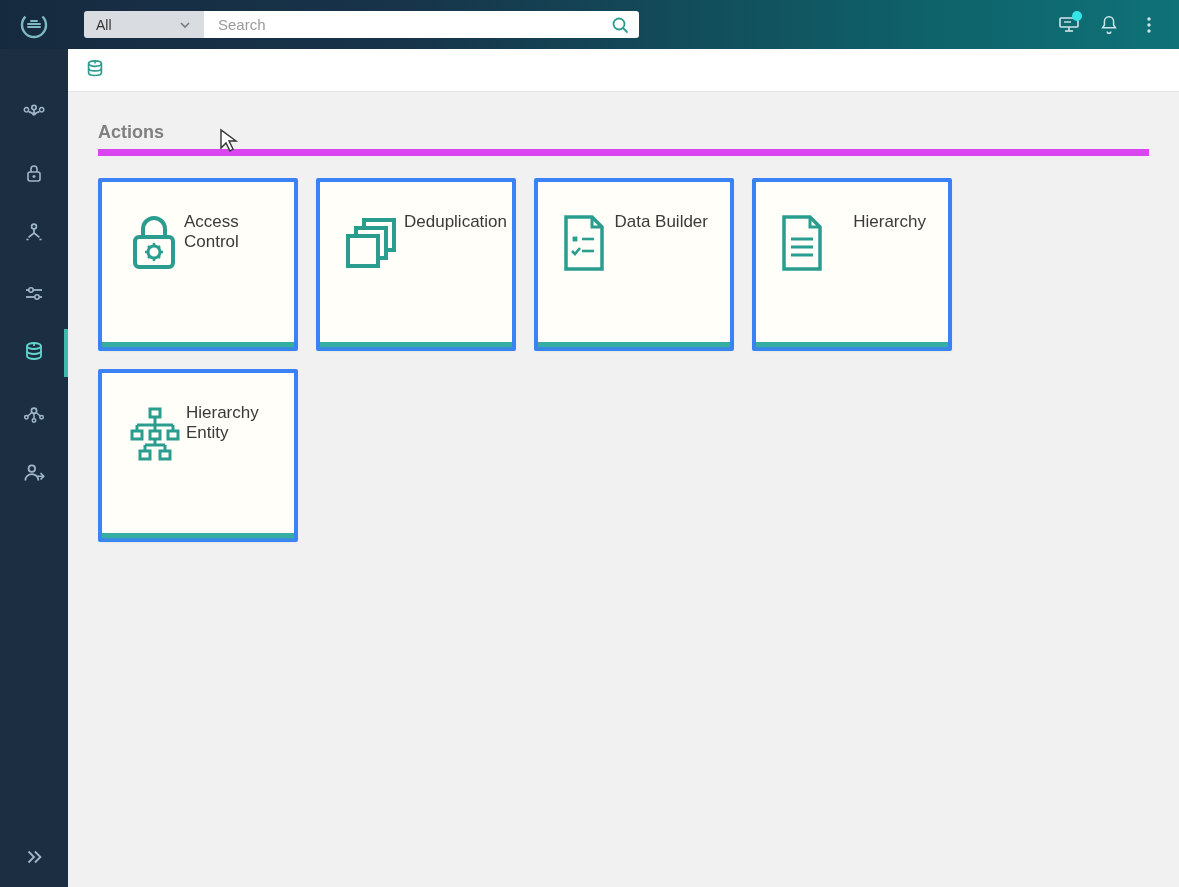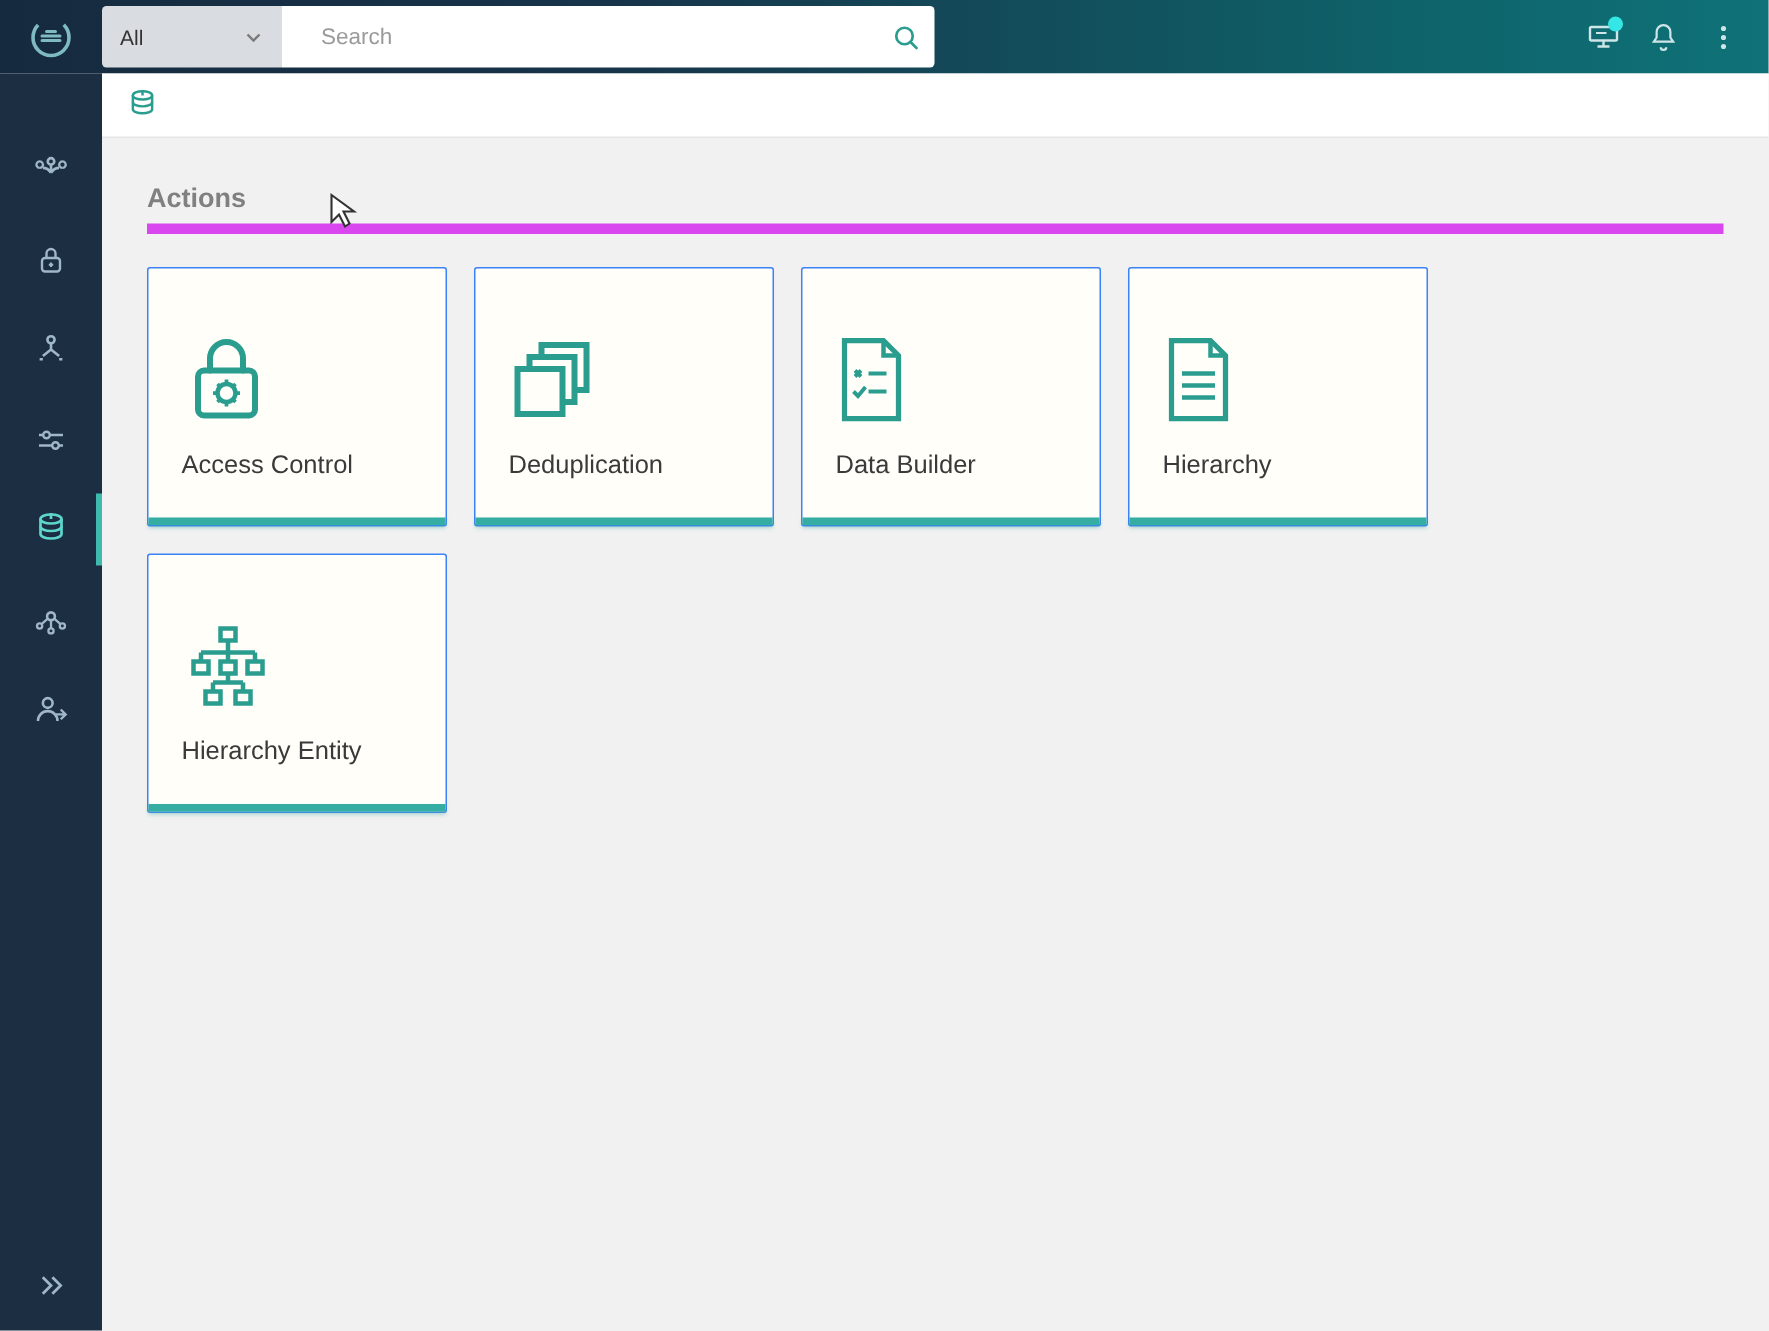--- a/index.html
+++ b/index.html
@@ -13,28 +13,28 @@
     --grey:#808080;
     --lightgrey:#eaeaea;
   }
   
   .header {
     position:absolute; left:0; top:0; right:0; height:49px;
     background: linear-gradient(90deg, #162a3f 0%, #17344a 35%, #0e636a 80%, #0f7278 100%);
     display:flex; align-items:center; padding:0 10px 0 0;
   }
   .logo-cell { width:68px; display:flex; align-items:center; justify-content:center; height:100%; }
-  .searchbox { display:flex; flex:0 0 555px; height:41px; margin-left:0; }
+  .searchbox { display:flex; flex:0 0 555px; height:27px; margin-left:16px; }
   .search-cat {
     background:#d9dce0; color:#333; border:none; width:120px; font-size:14px;
     display:flex; align-items:center; padding:0 12px; border-top-left-radius:3px; border-bottom-left-radius:3px;
     justify-content:space-between;
   }
   .search-input {
-    flex:1; border:none; outline:none; background:#fff; font-size:15px; padding:0 26px;
+    flex:1; border:none; outline:none; background:#fff; font-size:15px; padding:0 14px;
     color:#737373; border-top-right-radius:3px; border-bottom-right-radius:3px;
   }
   .search-input::placeholder{color:#9a9a9a;}
   .search-icon {
     position:relative; width:38px; display:flex; align-items:center; justify-content:center;
     margin-left:-38px;
   }
   .header-spacer{flex:1;}
   .header-icon { width:40px; height:40px; display:flex; align-items:center; justify-content:center; position:relative; }
   .badge-dot{ position:absolute; top:6px; right:7px; width:10px; height:10px; border-radius:50%; background:#35e6e6;}
@@ -60,22 +60,22 @@
   .main{
     position:absolute; left:68px; top:92px; right:0; bottom:0; background:#f1f1f1; padding:30px;
     overflow:auto;
   }
   .section-title{
     font-size:18px; font-weight:600; color:var(--grey); border-bottom:7px solid #d946ef;
     padding-bottom:6px; margin-bottom:22px;
   }
   .cards{ display:flex; flex-wrap:wrap; gap:18px; }
   .card{
-    width:200px; height:173px; background:#fffef9; border:1px solid #3b82f6; border-radius:2px;
-    display:flex; flex-direction:column; justify-content:center; padding:22px 22px 18px 22px;
+    width:200px; height:173px; background:#fffef9; border:4px solid #3b82f6; border-radius:2px;
+    display:flex; flex-direction:row; justify-content:space-between; padding:22px 22px 18px 22px;
     position:relative; cursor:pointer;
     box-shadow:0 1px 2px rgba(0,0,0,0.03);
   }
   .card::after{
     content:""; position:absolute; left:0; right:0; bottom:0; height:5px; background:#35ada3;
     box-shadow:0 2px 3px rgba(53,173,163,0.35);
   }
   .card .icon-slot{ height:78px; display:flex; align-items:center; }
   .card .label{
     font-size:17px; color:#3a3a3a; margin-top:8px;

